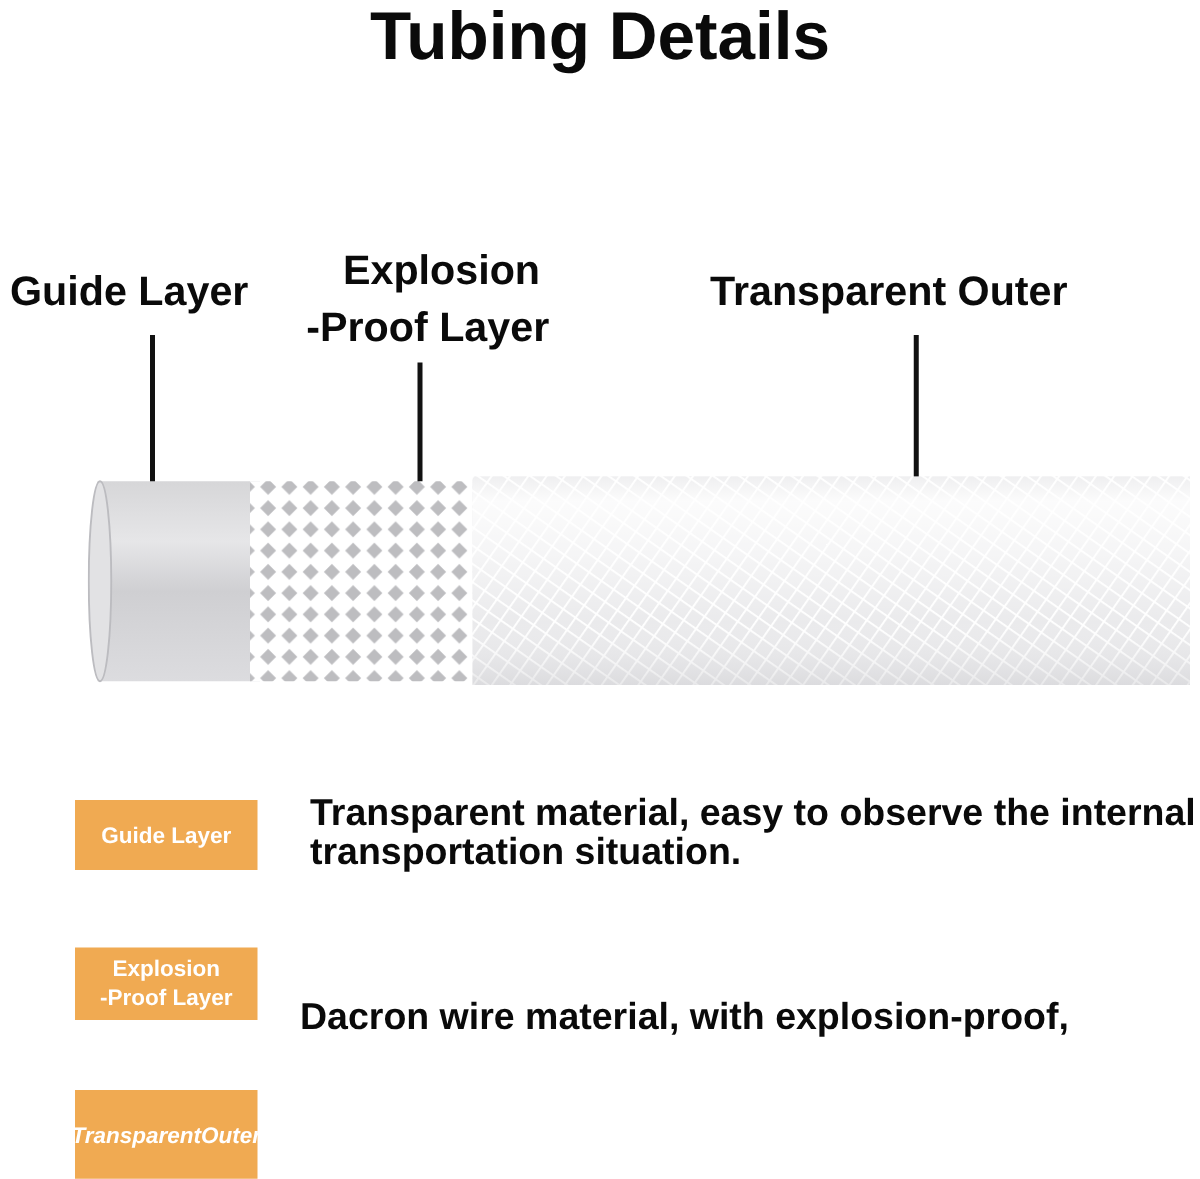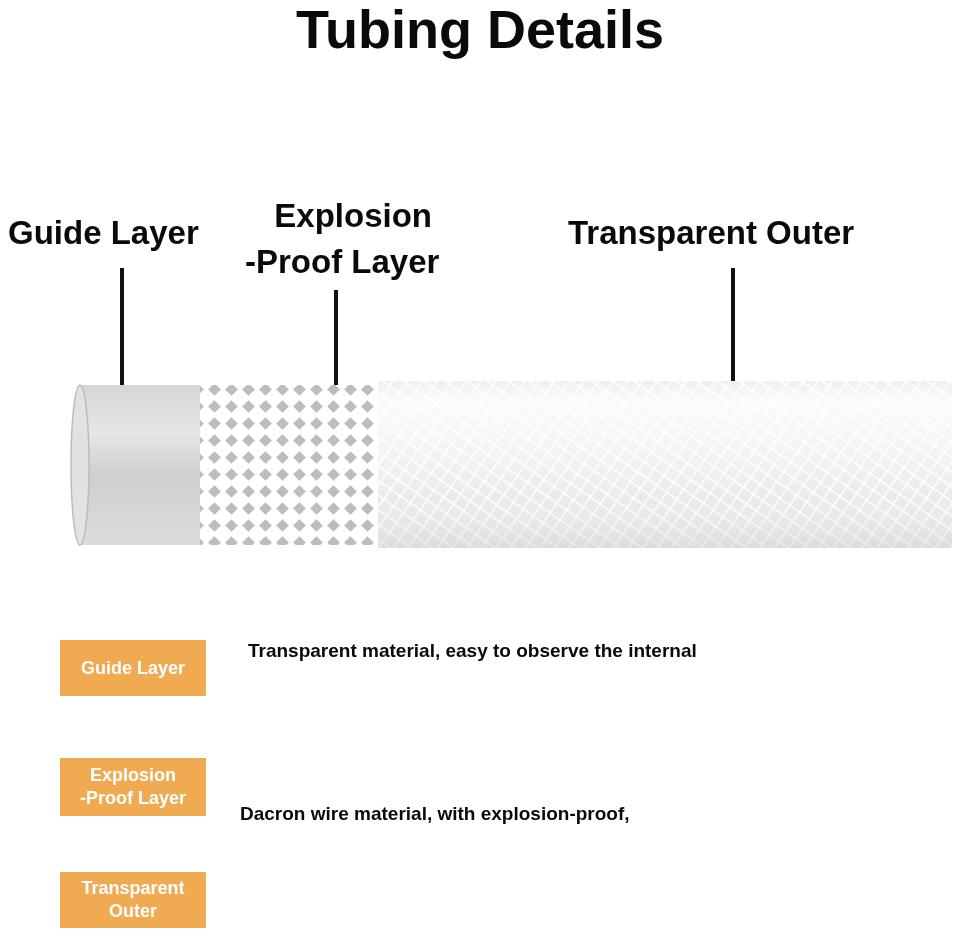--- a/index.html
+++ b/index.html
@@ -2,21 +2,21 @@
 <html><head>
 <meta charset="utf-8">
 <style>
   html, body { margin:0; padding:0; background:#ffffff; }
   body { width:960px; height:943px; position:relative; overflow:hidden; font-family:"Liberation Sans", sans-serif; color:#0a0a0a; }
   .title { position:absolute; left:0; width:960px; top:-2px; text-align:center; font-size:54px; font-weight:bold; letter-spacing:0px; }
   .callout { position:absolute; font-size:33px; font-weight:bold; line-height:46px; white-space:nowrap; }
   .leader { position:absolute; width:4px; background:#111; }
   .tube { position:absolute; left:70px; top:381px; width:882px; height:167px; }
   .badge { position:absolute; left:60px; width:146px; background:#f0aa52; color:#fff; font-weight:bold; font-size:18px; text-align:center; display:flex; align-items:center; justify-content:center; line-height:23px; }
-  .desc { position:absolute; font-size:19px; font-weight:bold; line-height:31px; white-space:nowrap; }
+  .desc { position:absolute; font-size:30px; font-weight:bold; line-height:31px; white-space:nowrap; }
 </style>
 </head>
 <body>
 
 <div class="title">Tubing Details</div>
 
 <div class="callout" style="left:8px; top:210px;">Guide Layer</div>
 <div class="callout" style="left:245px; top:193px; text-align:center;">
   <div style="padding-left:22px;">Explosion</div>
   <div>-Proof Layer</div>
@@ -57,28 +57,29 @@
   <rect x="130" y="4" width="182" height="160" fill="url(#pMesh)"></rect>
   <rect x="308" y="0" width="574" height="167" fill="url(#pOuter)"></rect>
   <rect x="308" y="0" width="574" height="167" fill="url(#gOuterShade)"></rect>
 </svg>
 
 <div class="badge" style="top:640px; height:56px;">
   <span>Guide Layer</span>
 </div>
 <div class="desc" style="left:248px; top:635px;">
   <div>Transparent material, easy to observe the internal</div>
+  <div>transportation situation.</div>
 </div>
 
 <div class="badge" style="top:758px; height:58px; flex-direction:column;">
   <span>Explosion</span>
   <span>-Proof Layer</span>
 </div>
 <div class="desc" style="left:240px; top:798px;">
   <div>Dacron wire material, with explosion-proof,</div>
 </div>
 
-<div class="badge" style="top:872px; height:56px; flex-direction:column;">
+<div class="badge" style="top:872px; height:72px; flex-direction:row;font-style:italic;">
   <span>Transparent</span>
   <span>Outer</span>
 </div>
 <div class="desc" style="left:248px; top:869px;">
 </div>
 
 </body></html>

